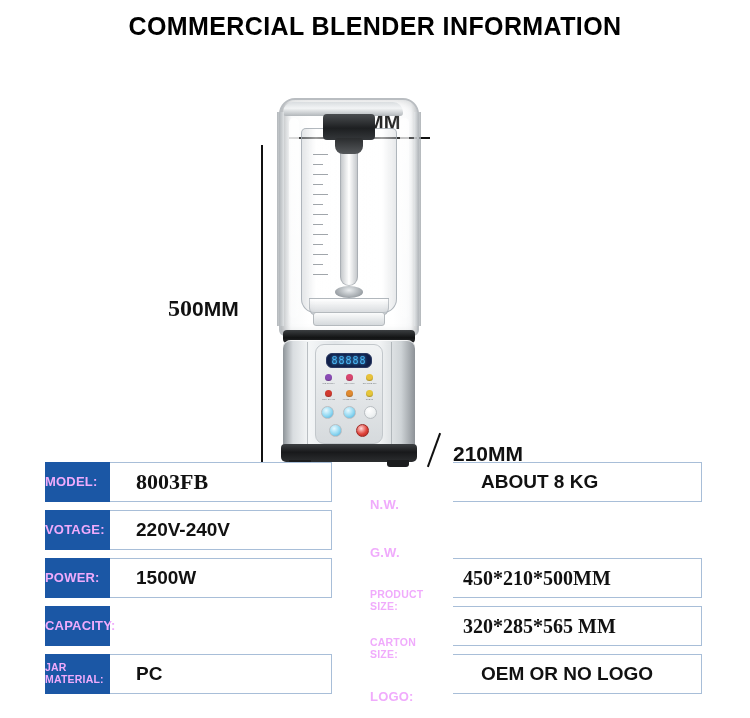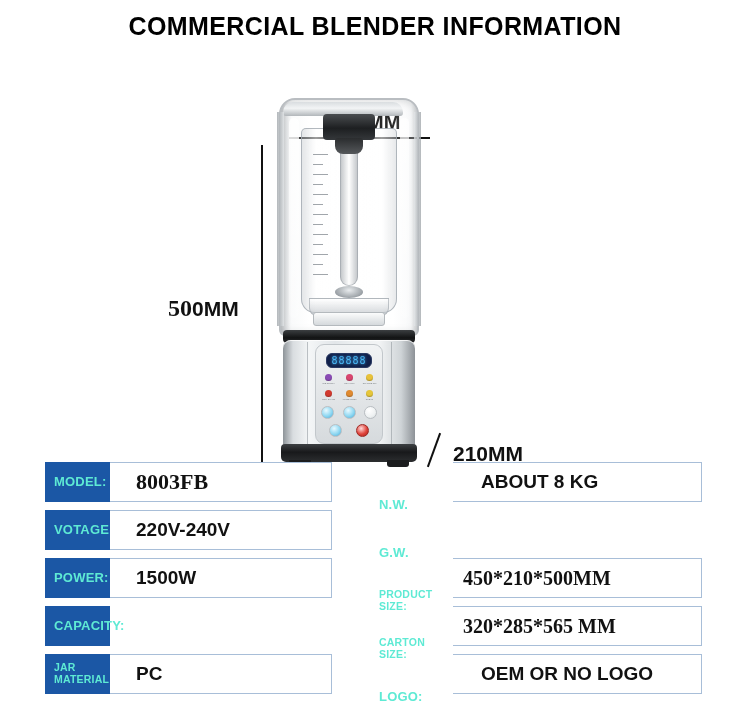--- a/index.html
+++ b/index.html
@@ -464,27 +464,26 @@
   .spec-table.right { left: 370px; width: 332px; }
 
   .spec-row {
     display: flex;
     align-items: stretch;
     height: 40px;
     margin-bottom: 8px;
   }
   .spec-label {
     background: #1b57a5;
-    color: #5eead4;
+    color: #f0abfc;
     font-family: "Liberation Sans", sans-serif;
     font-weight: bold;
     font-size: 13px;
     display: flex;
     align-items: center;
-    padding-left: 9px;
     box-sizing: border-box;
     flex: 0 0 auto;
     line-height: 1.12;
     letter-spacing: 0.2px;
   }
   .spec-table.left  .spec-label { width: 65px; }
   .spec-table.right .spec-label { width: 83px; margin-top: 43px; }
   .spec-label.two-line { font-size: 10.5px; }
 
   .spec-value {

